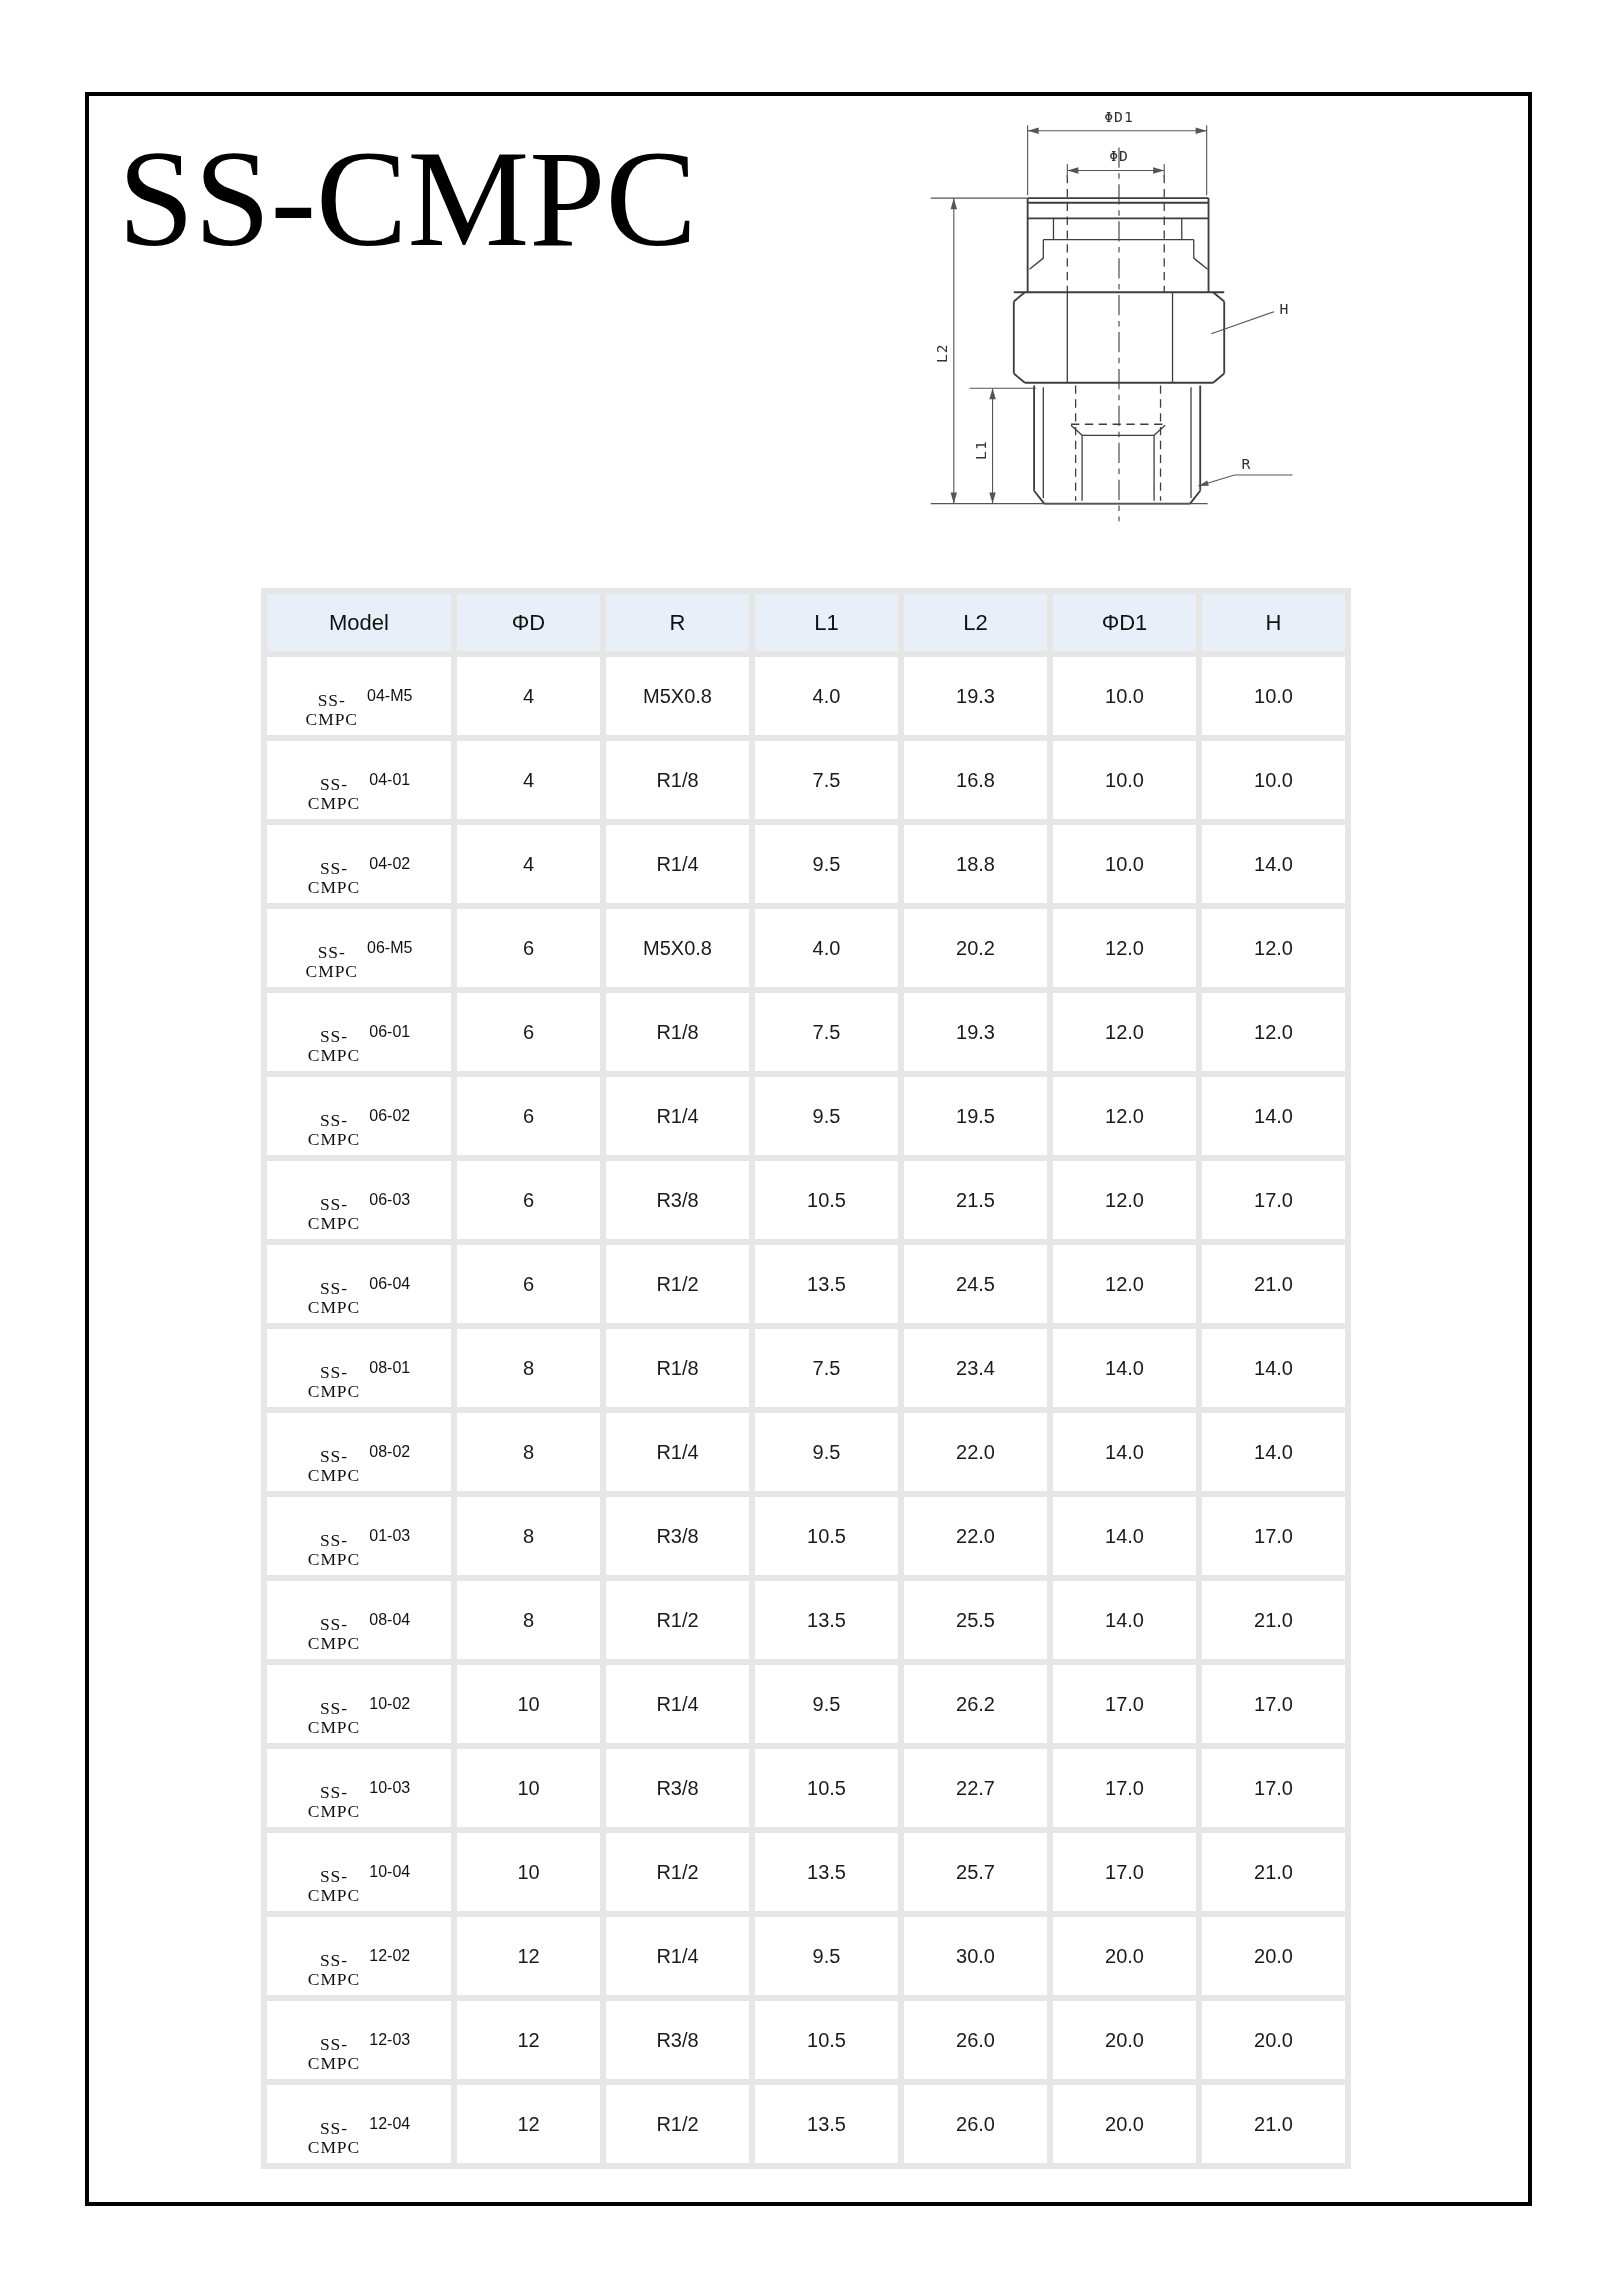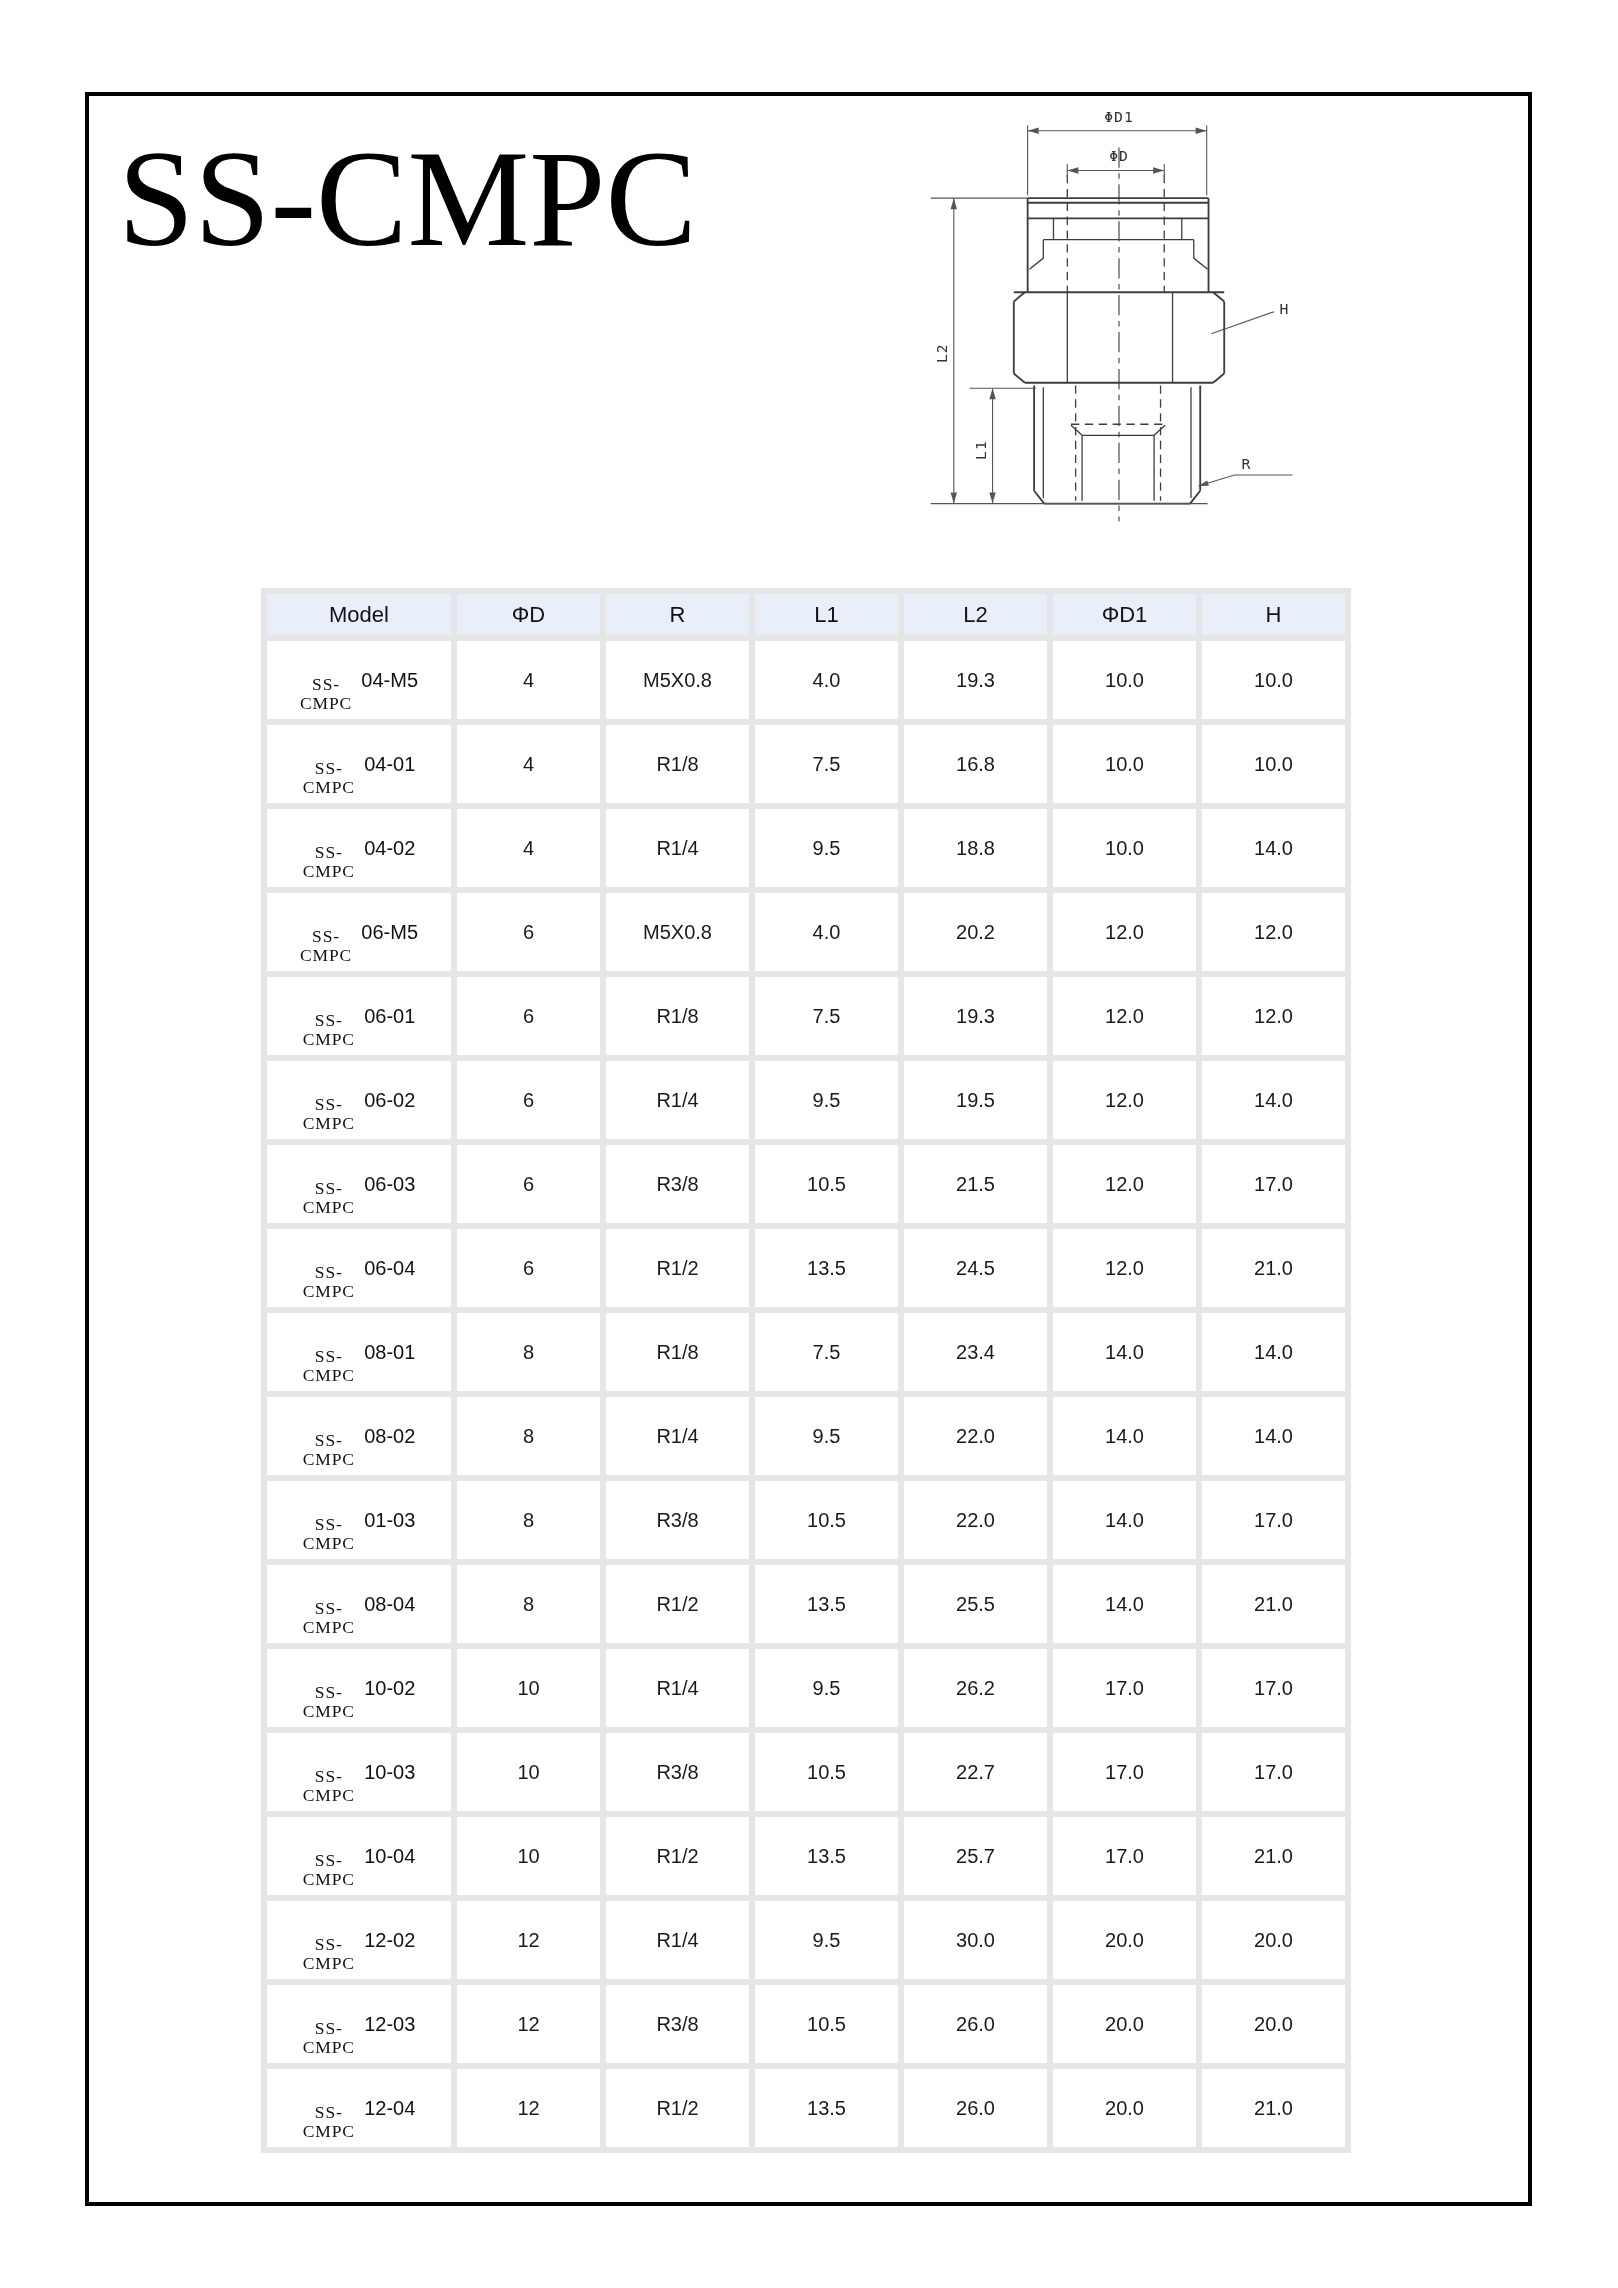--- a/index.html
+++ b/index.html
@@ -52,21 +52,21 @@
     table-layout: fixed;
   }
   .spec-table th {
     background: #e9eff9;
     height: 41px;
     font-size: 22px;
     font-weight: 400;
     color: #111;
     text-align: center;
     vertical-align: middle;
-    padding: 0;
+    padding: 8px;
   }
   .spec-table td {
     background: #ffffff;
     height: 78px;
     font-size: 20px;
     color: #1a1a1a;
     text-align: center;
     vertical-align: middle;
     padding: 0;
   }
@@ -80,21 +80,21 @@
     display: flex;
     flex-direction: column;
     align-items: center;
     font-family: "Liberation Serif", serif;
     font-size: 17.5px;
     letter-spacing: 0.9px;
     line-height: 1.1;
     color: #111;
     margin-top: 28px;
   }
-  .model-suffix { font-size: 20px; color: #111; }
+  .model-suffix { font-size: 16px; color: #111; }
 </style>
 </head>
 <body>
 
 <div class="page-border"></div>
 
 <h1 class="page-title">SS-CMPC</h1>
 
 <div class="drawing">
   <svg viewBox="0 0 470 480">

